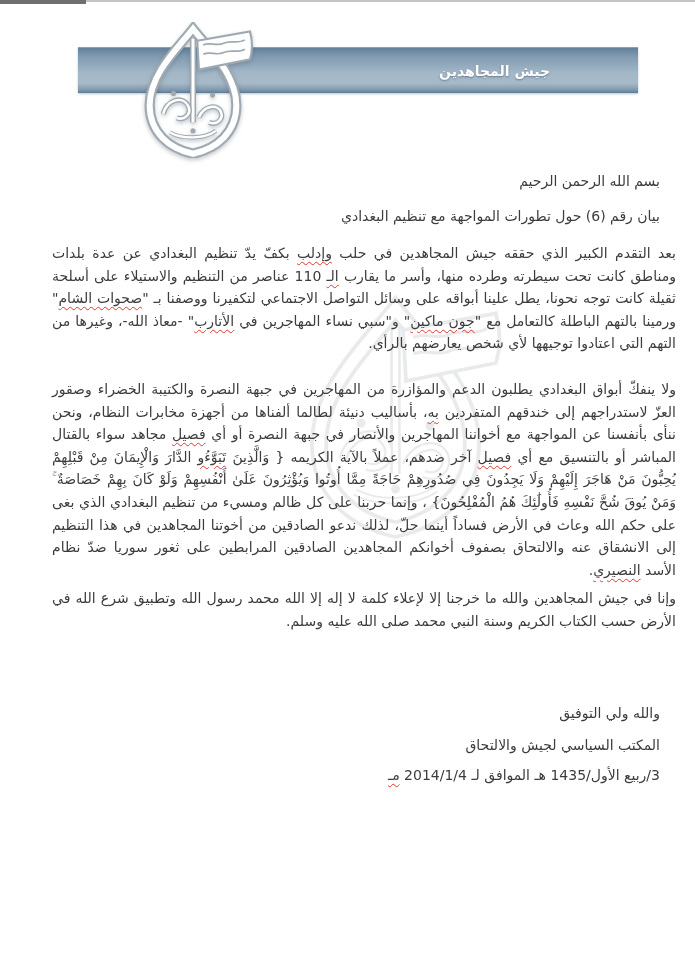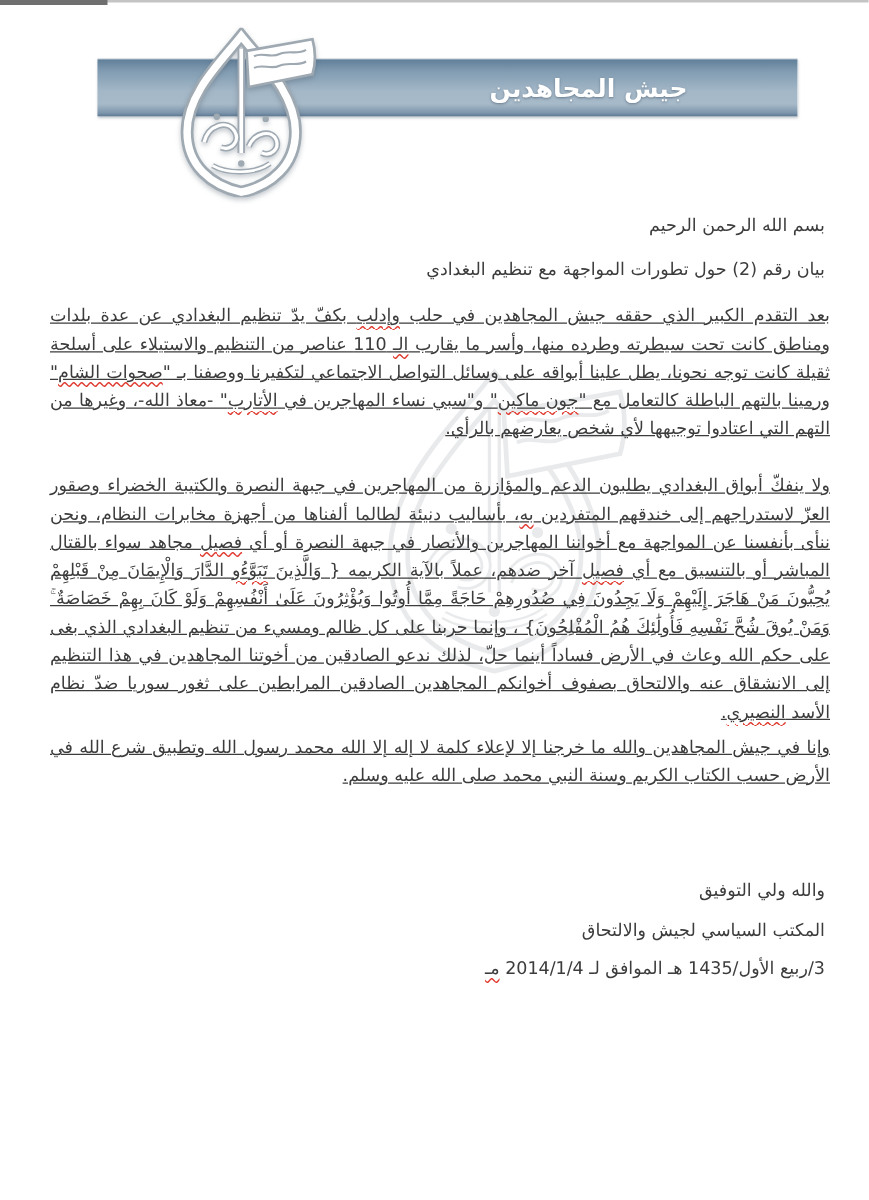--- a/index.html
+++ b/index.html
@@ -12,32 +12,32 @@
   .top-strip-dark{position:absolute;top:0;left:0;width:86px;height:4px;background:var(--top-strip,#6f6f6f);}
 
   .banner{
     position:absolute;left:78px;top:47px;width:560px;height:45px;
     background:linear-gradient(180deg,var(--banner-top,#62809a) 0%,#7f9ab0 18%,var(--banner-mid,#a3b7c7) 55%,#a7bac9 78%,#7e96ac 94%,var(--banner-bottom,#5d7993) 100%);
     border-top:1px solid #8ba2b5;
     box-shadow:0 1px 2px rgba(70,90,110,.35);
   }
   .banner-title{
     position:absolute;right:88px;top:50%;transform:translateY(-52%);
-    color:var(--banner-text,#ffffff);font-size:20px;font-weight:bold;
+    color:var(--banner-text,#ffffff);font-size:14px;font-weight:bold;
     letter-spacing:0.5px;white-space:nowrap;
     text-shadow:0 1px 2px rgba(30,50,70,.45);
   }
 
   .logo{position:absolute;left:118px;top:22px;width:150px;height:136px;color:var(--emblem-stroke,#9fa9b2);
         filter:drop-shadow(0 2px 2px rgba(80,95,110,.35));}
   .watermark{position:absolute;left:268px;top:252px;width:255px;height:330px;color:var(--watermark,#d6d9dc);opacity:.55;}
 
   .doc{position:absolute;left:36px;top:166px;width:624px;color:var(--body-text,#3c3c3c);font-size:14px;line-height:22.6px;}
   .center-line{position:absolute;left:0;width:624px;text-align:right;white-space:nowrap;}
-  .para{position:absolute;left:4px;width:624px;text-align:justify;text-justify:inter-word;text-decoration:underline;}
+  .para{position:absolute;left:16px;width:624px;text-align:justify;text-justify:inter-word;}
   #bismillah{top:4px;}
   #statement-title{top:39px;}
   #para-1{top:76px;}
   #para-2{top:212px;}
   #para-3{top:421px;}
   #closing-dua{top:536px;}
   #signature-line{top:568px;}
   #date-line{top:598px;}
 
   .sp{
@@ -86,21 +86,21 @@
 <svg class="logo">
     <use href="#emblem"></use>
   </svg>
 
 <svg class="watermark">
     <use href="#emblem"></use>
   </svg>
 
 <div class="doc">
   <div id="bismillah" class="center-line">بسم الله الرحمن الرحيم</div>
-  <div id="statement-title" class="center-line">بيان رقم (2) حول تطورات المواجهة مع تنظيم البغدادي</div>
+  <div id="statement-title" class="center-line">بيان رقم (6) حول تطورات المواجهة مع تنظيم البغدادي</div>
 
   <div id="para-1" class="para"><span>بعد التقدم الكبير الذي حققه جيش المجاهدين في حلب </span><span class="sp">وإدلب</span><span> بكفّ يدّ تنظيم البغدادي عن عدة بلدات ومناطق كانت تحت سيطرته وطرده منها، وأسر ما يقارب </span><span class="sp">الـ</span><span> 110 عناصر من التنظيم والاستيلاء على أسلحة ثقيلة كانت توجه نحونا، يطل علينا أبواقه على وسائل التواصل الاجتماعي لتكفيرنا ووصفنا بـ "</span><span class="sp">صحوات الشام</span><span>" ورمينا بالتهم الباطلة كالتعامل مع "</span><span class="sp">جون ماكين</span><span>" و"سبي نساء المهاجرين في </span><span class="sp">الأتارب</span><span>" -معاذ الله-، وغيرها من التهم التي اعتادوا توجيهها لأي شخص يعارضهم بالرأي.</span></div>
   <div id="para-2" class="para"><span>ولا ينفكّ أبواق البغدادي يطلبون الدعم والمؤازرة من المهاجرين في جبهة النصرة والكتيبة الخضراء وصقور العزّ لاستدراجهم إلى خندقهم المتفردين </span><span class="sp">به</span><span>، بأساليب دنيئة لطالما ألفناها من أجهزة مخابرات النظام، ونحن ننأى بأنفسنا عن المواجهة مع أخواننا المهاجرين والأنصار في جبهة النصرة أو أي </span><span class="sp">فصيل</span><span> مجاهد سواء بالقتال المباشر أو بالتنسيق مع أي </span><span class="sp">فصيل</span><span> آخر ضدهم، عملاً بالآية الكريمه { وَالَّذِينَ </span><span class="sp">تَبَوَّءُو</span><span> الدَّارَ وَالْإِيمَانَ مِنْ قَبْلِهِمْ يُحِبُّونَ مَنْ هَاجَرَ إِلَيْهِمْ وَلَا يَجِدُونَ فِي صُدُورِهِمْ حَاجَةً مِمَّا أُوتُوا وَيُؤْثِرُونَ عَلَىٰ أَنْفُسِهِمْ وَلَوْ كَانَ بِهِمْ خَصَاصَةٌ ۚ وَمَنْ يُوقَ شُحَّ نَفْسِهِ فَأُولَٰئِكَ هُمُ الْمُفْلِحُونَ} ، وإنما حربنا على كل ظالم ومسيء من تنظيم البغدادي الذي بغى على حكم الله وعاث في الأرض فساداً أينما حلّ، لذلك ندعو الصادقين من أخوتنا المجاهدين في هذا التنظيم إلى الانشقاق عنه والالتحاق بصفوف أخوانكم المجاهدين الصادقين المرابطين على ثغور سوريا ضدّ نظام الأسد </span><span class="sp">النصيري</span><span>.</span></div>
   <div id="para-3" class="para"><span>وإنا في جيش المجاهدين والله ما خرجنا إلا لإعلاء كلمة لا إله إلا الله محمد رسول الله وتطبيق شرع الله في الأرض حسب الكتاب الكريم وسنة النبي محمد صلى الله عليه وسلم.</span></div>
 
   <div id="closing-dua" class="center-line">والله ولي التوفيق</div>
   <div id="signature-line" class="center-line">المكتب السياسي لجيش والالتحاق</div>
   <div id="date-line" class="center-line"><span>3/ربيع الأول/1435 هـ الموافق لـ 2014/1/4 </span><span class="sp">مـ</span></div>
 </div>
 

